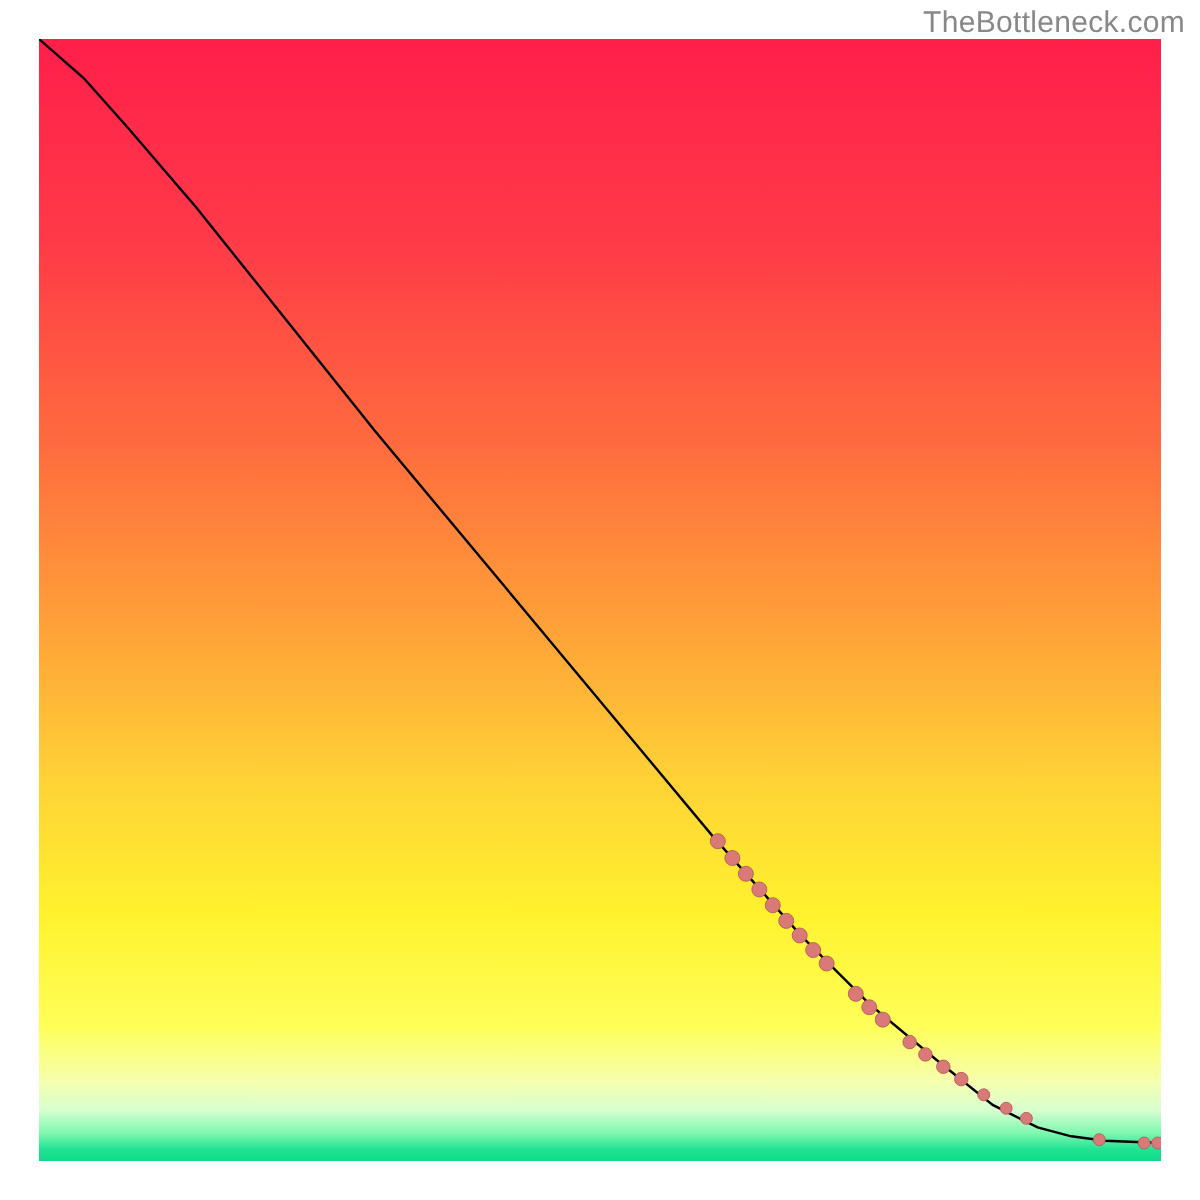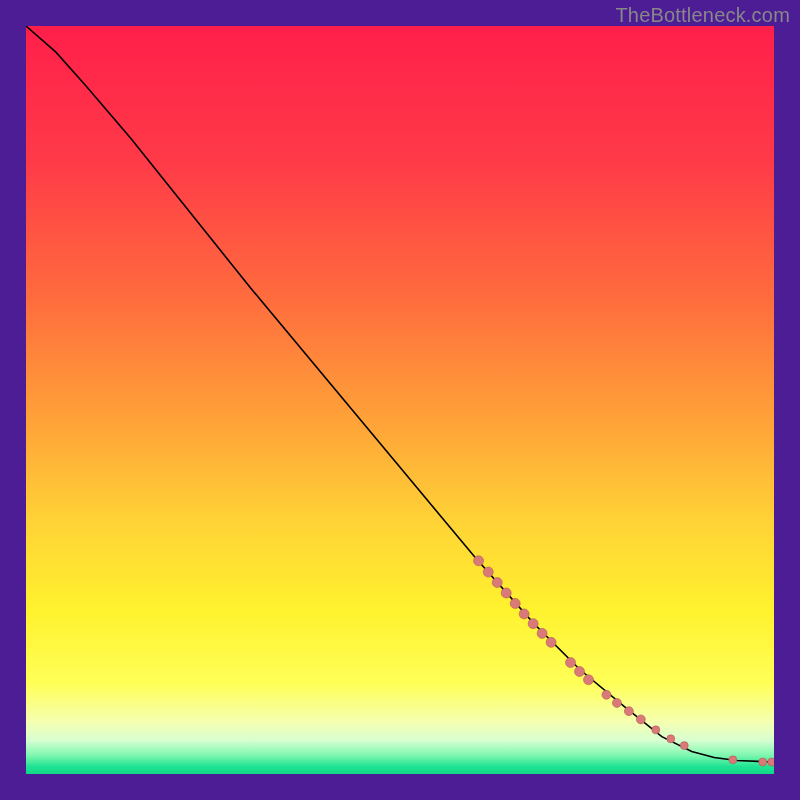--- a/index.html
+++ b/index.html
@@ -8,21 +8,21 @@
     width: 800px;
     height: 800px;
     background: #000;
     font-family: Arial, Helvetica, sans-serif;
     overflow: hidden;
   }
   .frame {
     position: relative;
     width: 800px;
     height: 800px;
-    background: #4c1d95;
+    background: #ffffff;
     text-decoration: underline;
   }
   .watermark {
     position: absolute;
     top: 4px;
     right: 10px;
     color: #888;
     font-size: 20px;
     font-weight: 500;
     letter-spacing: 0.2px;

